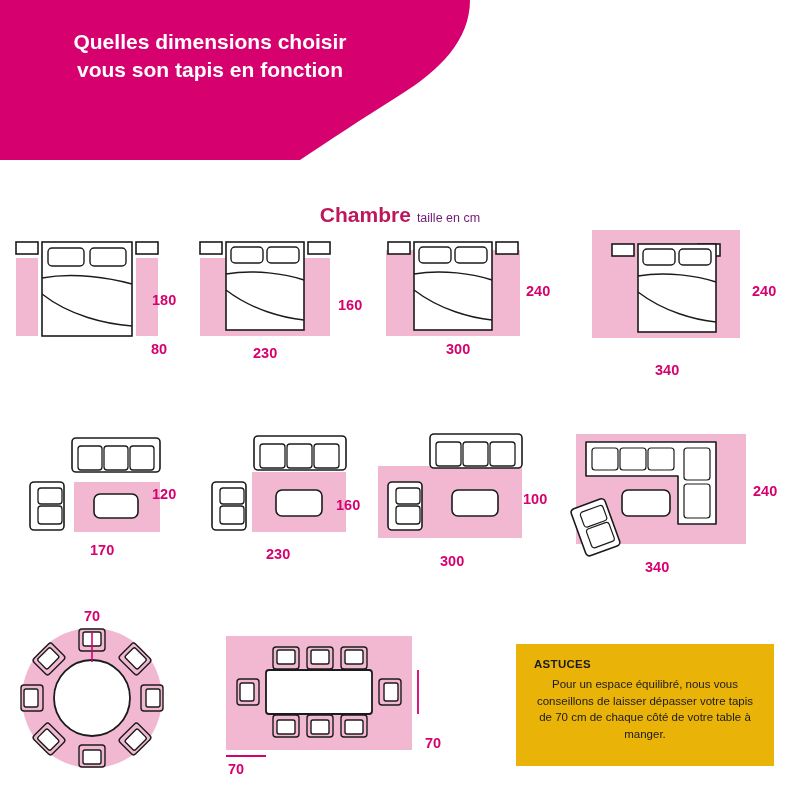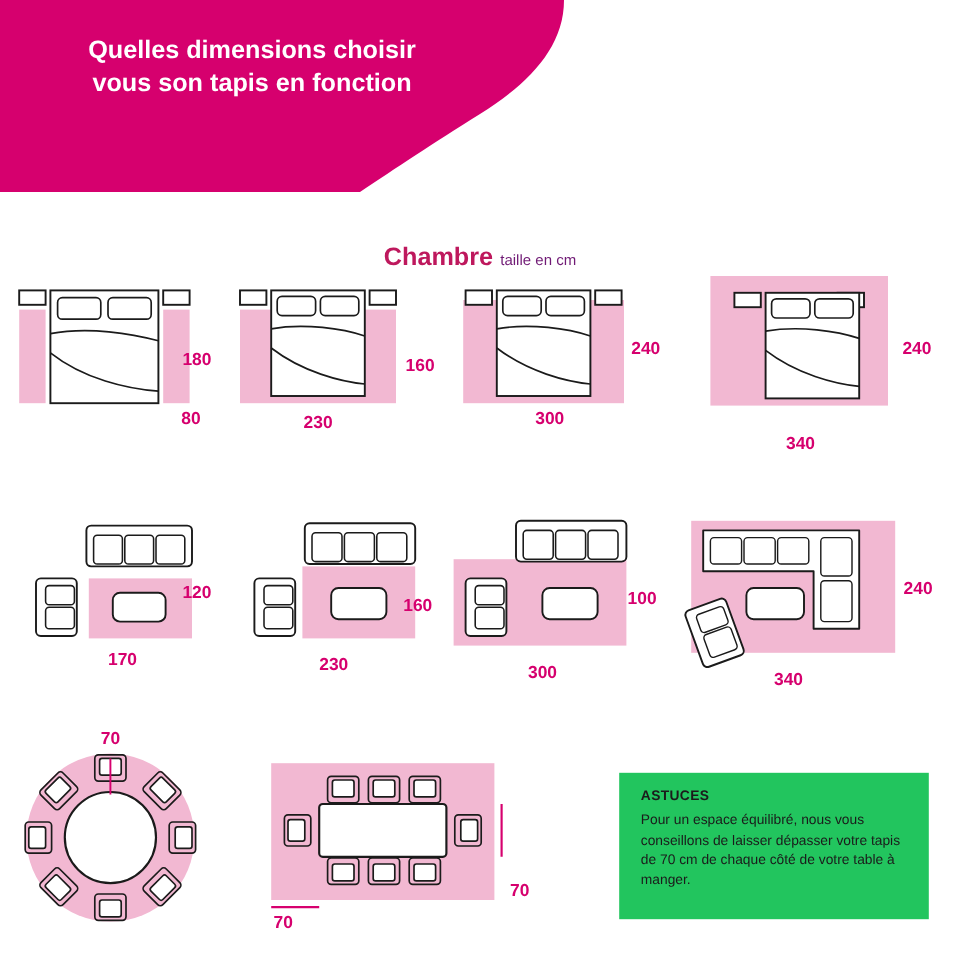--- a/index.html
+++ b/index.html
@@ -87,39 +87,40 @@
   svg { display: block; }
   .svgbox { position: absolute; }
 
   
   .astuces {
     position: absolute;
     left: 516px;
     top: 644px;
     width: 258px;
     height: 122px;
-    background: #22c55e;
+    background: #eab308;
   }
   .astuces .title {
     position: absolute;
     left: 18px;
     top: 14px;
     font-size: 11.5px;
     font-weight: bold;
     color: #1b1b1b;
     letter-spacing: .3px;
   }
   .astuces .body {
     position: absolute;
     left: 18px;
     top: 32px;
     width: 222px;
     font-size: 11.5px;
     line-height: 16.5px;
     color: #1b1b1b;
+    text-align: center;
   }
 </style>
 </head>
 <body>
 
 <div class="page">
 
   <div class="header-blob">
     <svg width="520" height="180" viewBox="0 0 520 180">
       <path d="M0,0 L470,0 C470,40 440,70 400,95 C360,120 330,140 300,160 L0,160 Z" fill="#d6006e"></path>

